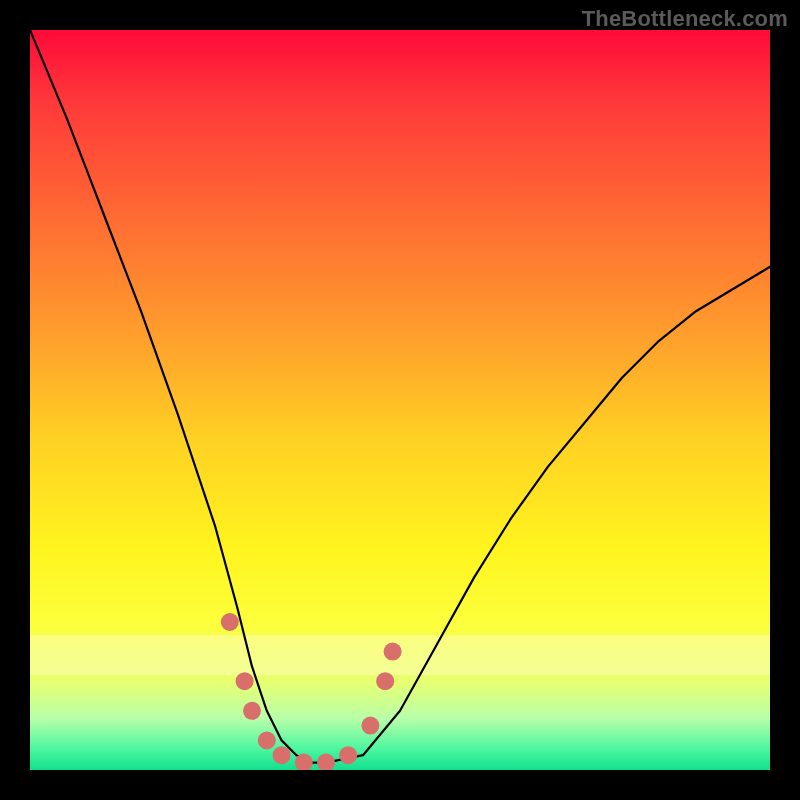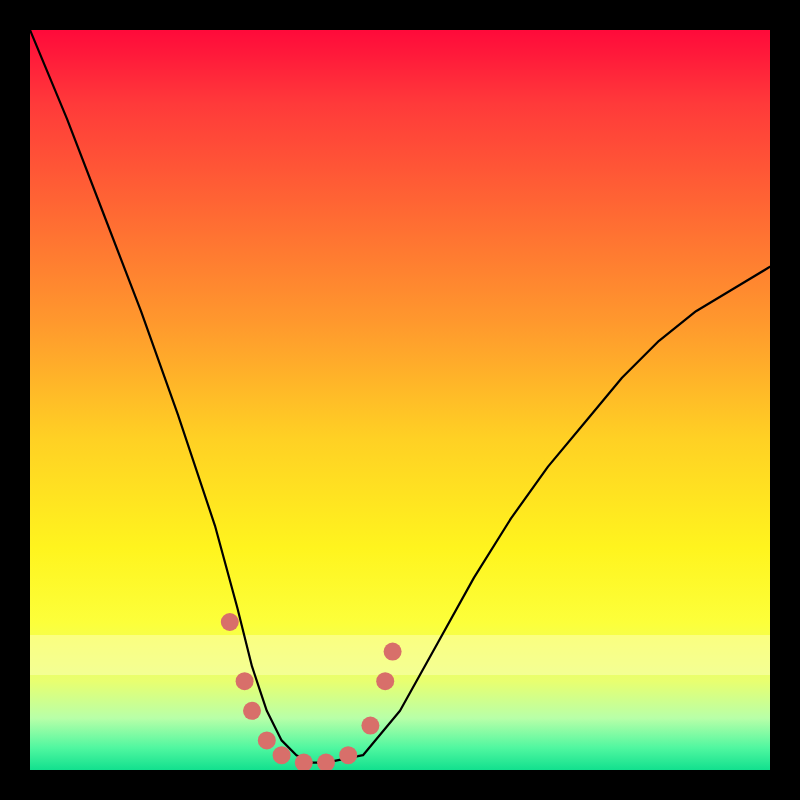--- a/index.html
+++ b/index.html
@@ -61,20 +61,21 @@
     left: 0;
     top: 0;
     width: 740px;
     height: 740px;
   }
 </style>
 </head>
 <body>
 
 <div class="frame">
+  <div class="watermark">TheBottleneck.com</div>
 
   <div class="plot-area">
     <div class="pale-band"></div>
 
     <svg class="curve" viewBox="0 0 740 740">
       <g id="curve-group">
           <path d="M0.0 0.0 L37.0 88.8 L74.0 185.0 L111.0 281.2 L148.0 384.8 L185.0 495.8 L207.2 577.2 L222.0 636.4 L236.8 680.8 L251.6 710.4 L266.4 725.2 L281.2 732.6 L296.0 732.6 L333.0 725.2 L370.0 680.8 L407.0 614.2 L444.0 547.6 L481.0 488.4 L518.0 436.6 L555.0 392.2 L592.0 347.8 L629.0 310.8 L666.0 281.2 L703.0 259.0 L740.0 236.8 " fill="none" stroke="#000000" stroke-width="2.2" stroke-linecap="round" stroke-linejoin="round"></path>
         </g>
       <g id="marker-group">
           <circle cx="199.8" cy="592.0" r="9" fill="#d86f6a"></circle>

